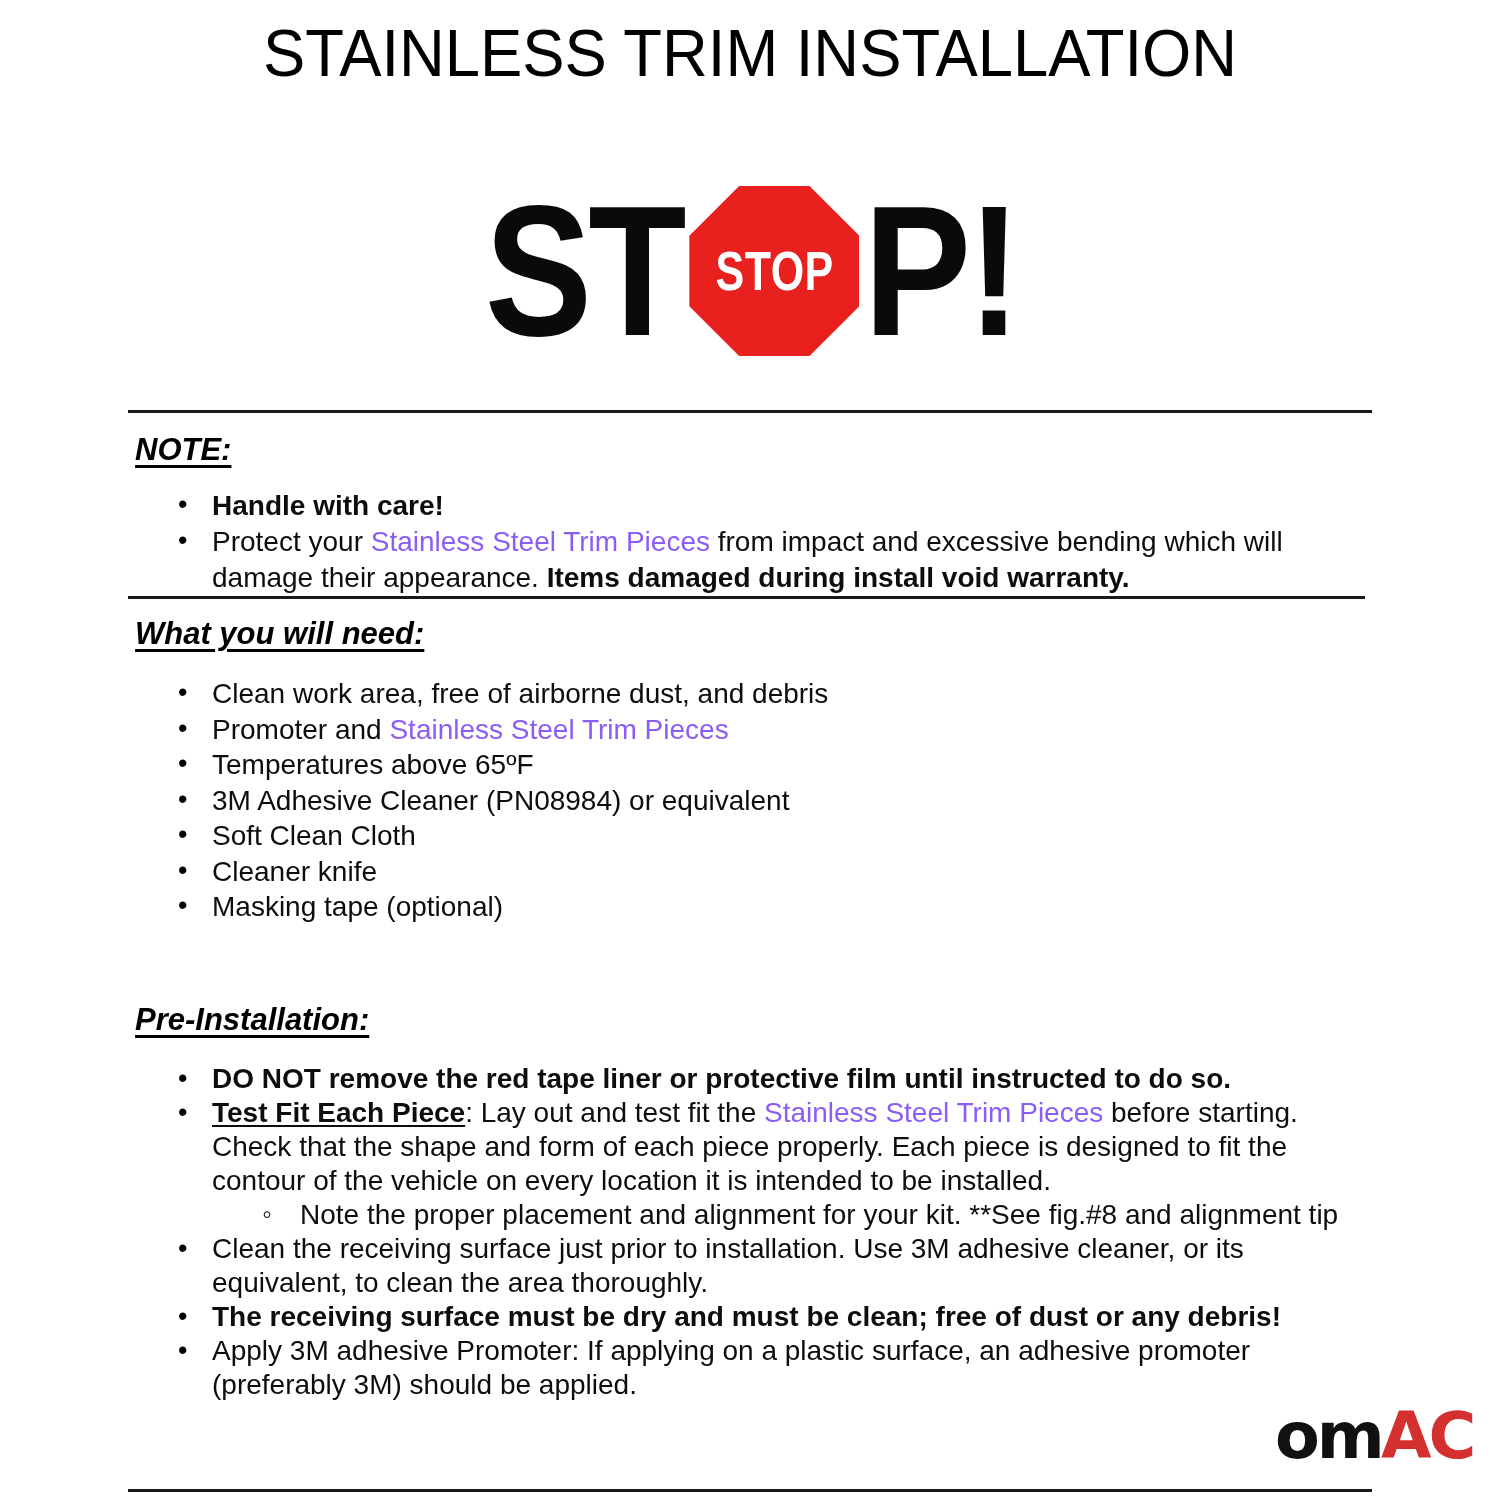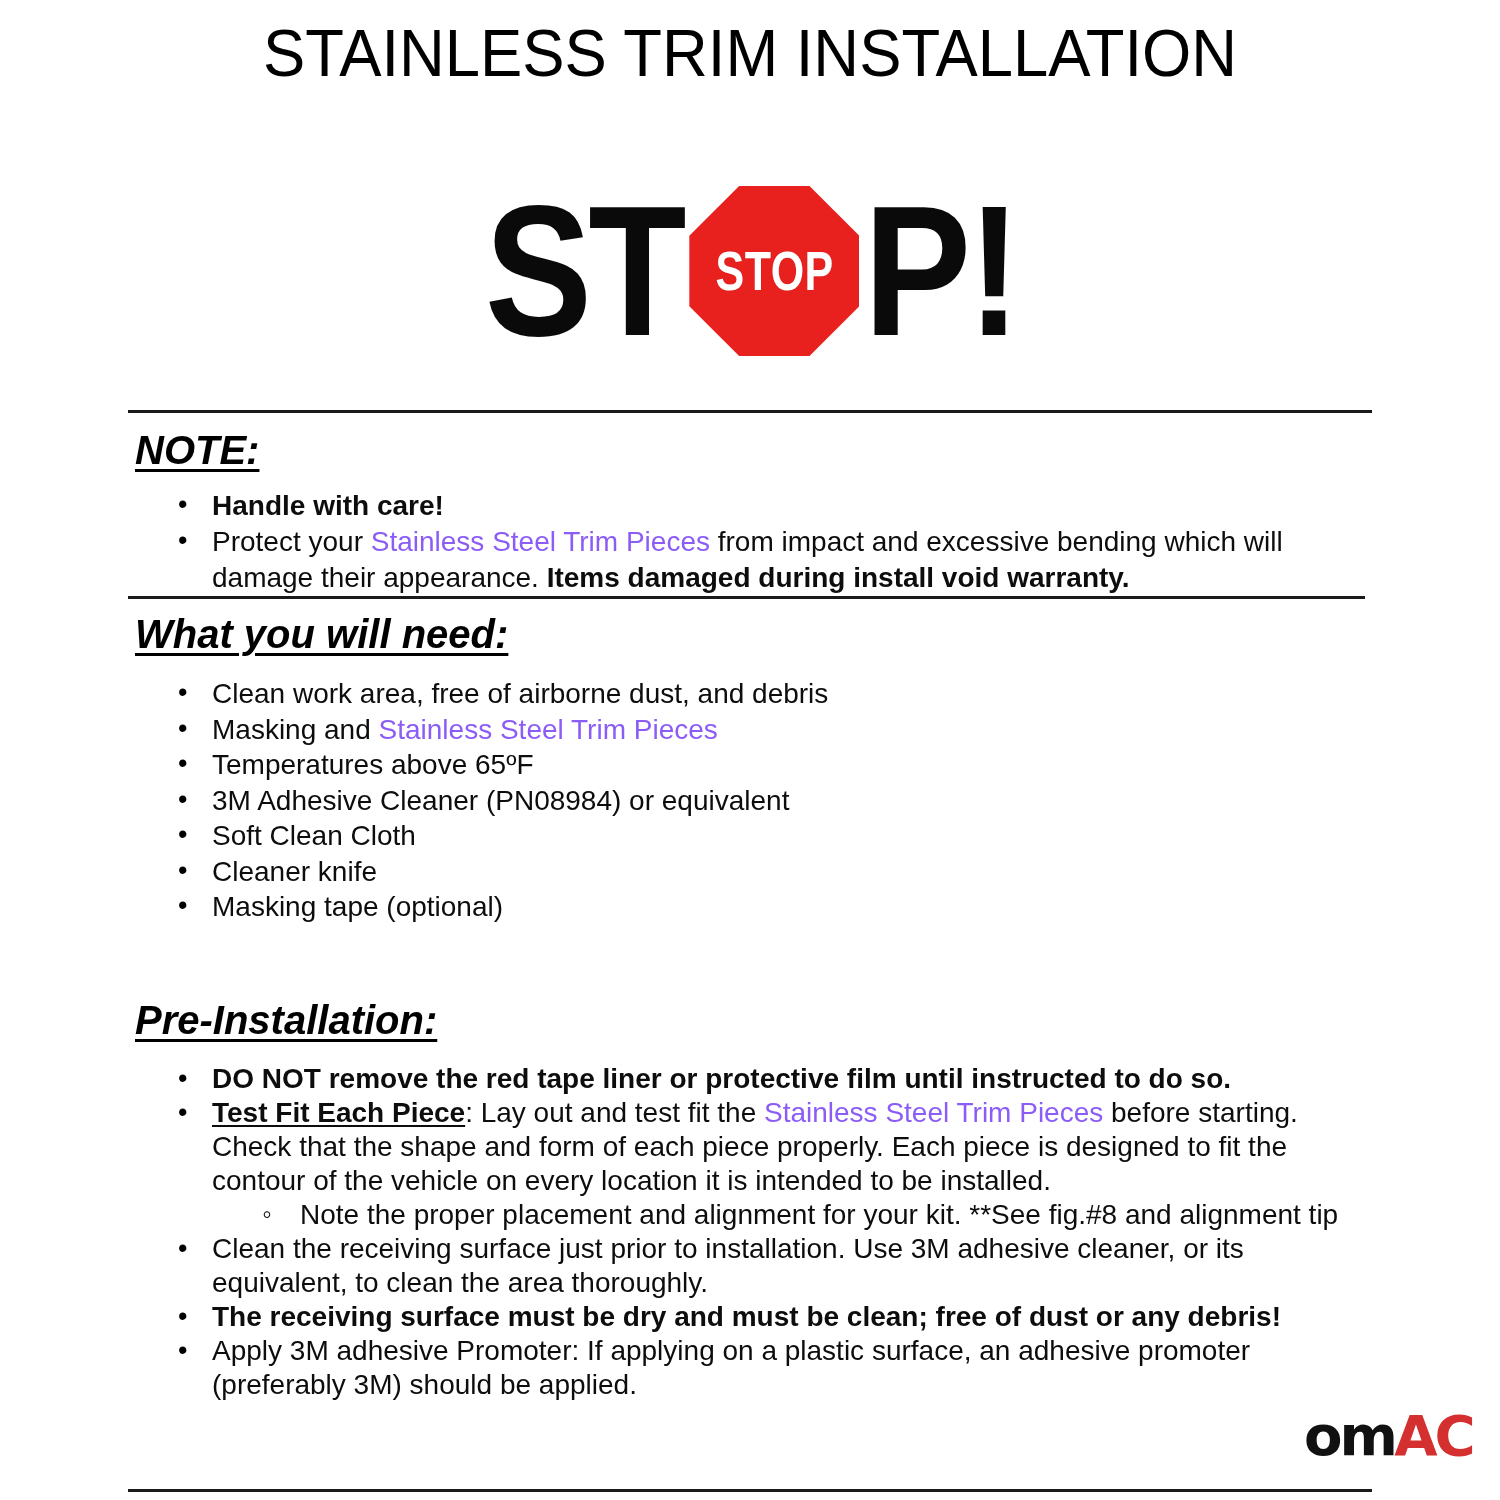--- a/index.html
+++ b/index.html
@@ -110,21 +110,21 @@
   .rule-top    { top: 410px;  width: 1244px; }
   .rule-note   { top: 596px;  width: 1237px; }
   .rule-bottom { top: 1489px; width: 1244px; }
 
   
   .section-head {
     position: absolute;
     left: 135px;
     font-weight: 700;
     font-style: italic;
-    font-size: 40px;
+    font-size: 31px;
     line-height: 36px;
     text-decoration: underline;
     text-underline-offset: 5px;
     text-decoration-thickness: 3px;
     white-space: nowrap;
   }
   .head-note   { top: 432px; }
   .head-need   { top: 616px; }
   .head-preins { top: 1002px; }
 
@@ -178,21 +178,21 @@
   .u  { text-decoration: underline; text-underline-offset: 3px; text-decoration-thickness: 2px; }
 
   
   .omac-logo {
     position: absolute;
     right: 28px;
     top: 1398px;
     height: 76px;
     display: flex;
     align-items: flex-end;
-    font-size: 55px;
+    font-size: 64px;
     line-height: 76px;
     font-weight: 700;
     letter-spacing: -3px;
   }
   .omac-om {
     color: #111111;
     transform: scaleX(1.02);
     font-family: "DejaVu Sans", sans-serif;
     font-weight: 700;
   }
@@ -229,21 +229,21 @@
   <ul class="blist list-note">
       <li class="bitem"><span class="b">Handle with care!</span></li>
       <li class="bitem"><span>Protect your </span><span class="red">Stainless Steel Trim Pieces</span><span> from impact and excessive bending which will damage their appearance. </span><span class="b">Items damaged during install void warranty.</span></li>
     </ul>
 
   <div class="hrule rule-note"></div>
 
   <div class="section-head head-need">What you will need:</div>
   <ul class="blist list-need">
       <li class="bitem"><span>Clean work area, free of airborne dust, and debris</span></li>
-      <li class="bitem"><span>Masking and </span><span class="red">Stainless Steel Trim Pieces</span></li>
+      <li class="bitem"><span>Promoter and </span><span class="red">Stainless Steel Trim Pieces</span></li>
       <li class="bitem"><span>Temperatures above 65ºF</span></li>
       <li class="bitem"><span>3M Adhesive Cleaner (PN08984) or equivalent</span></li>
       <li class="bitem"><span>Soft Clean Cloth</span></li>
       <li class="bitem"><span>Cleaner knife</span></li>
       <li class="bitem"><span>Masking tape (optional)</span></li>
     </ul>
 
   <div class="section-head head-preins">Pre-Installation:</div>
   <ul class="blist list-preins">
       <li class="bitem"><span class="b">DO NOT remove the red tape liner or protective film until instructed to do so.</span></li>

